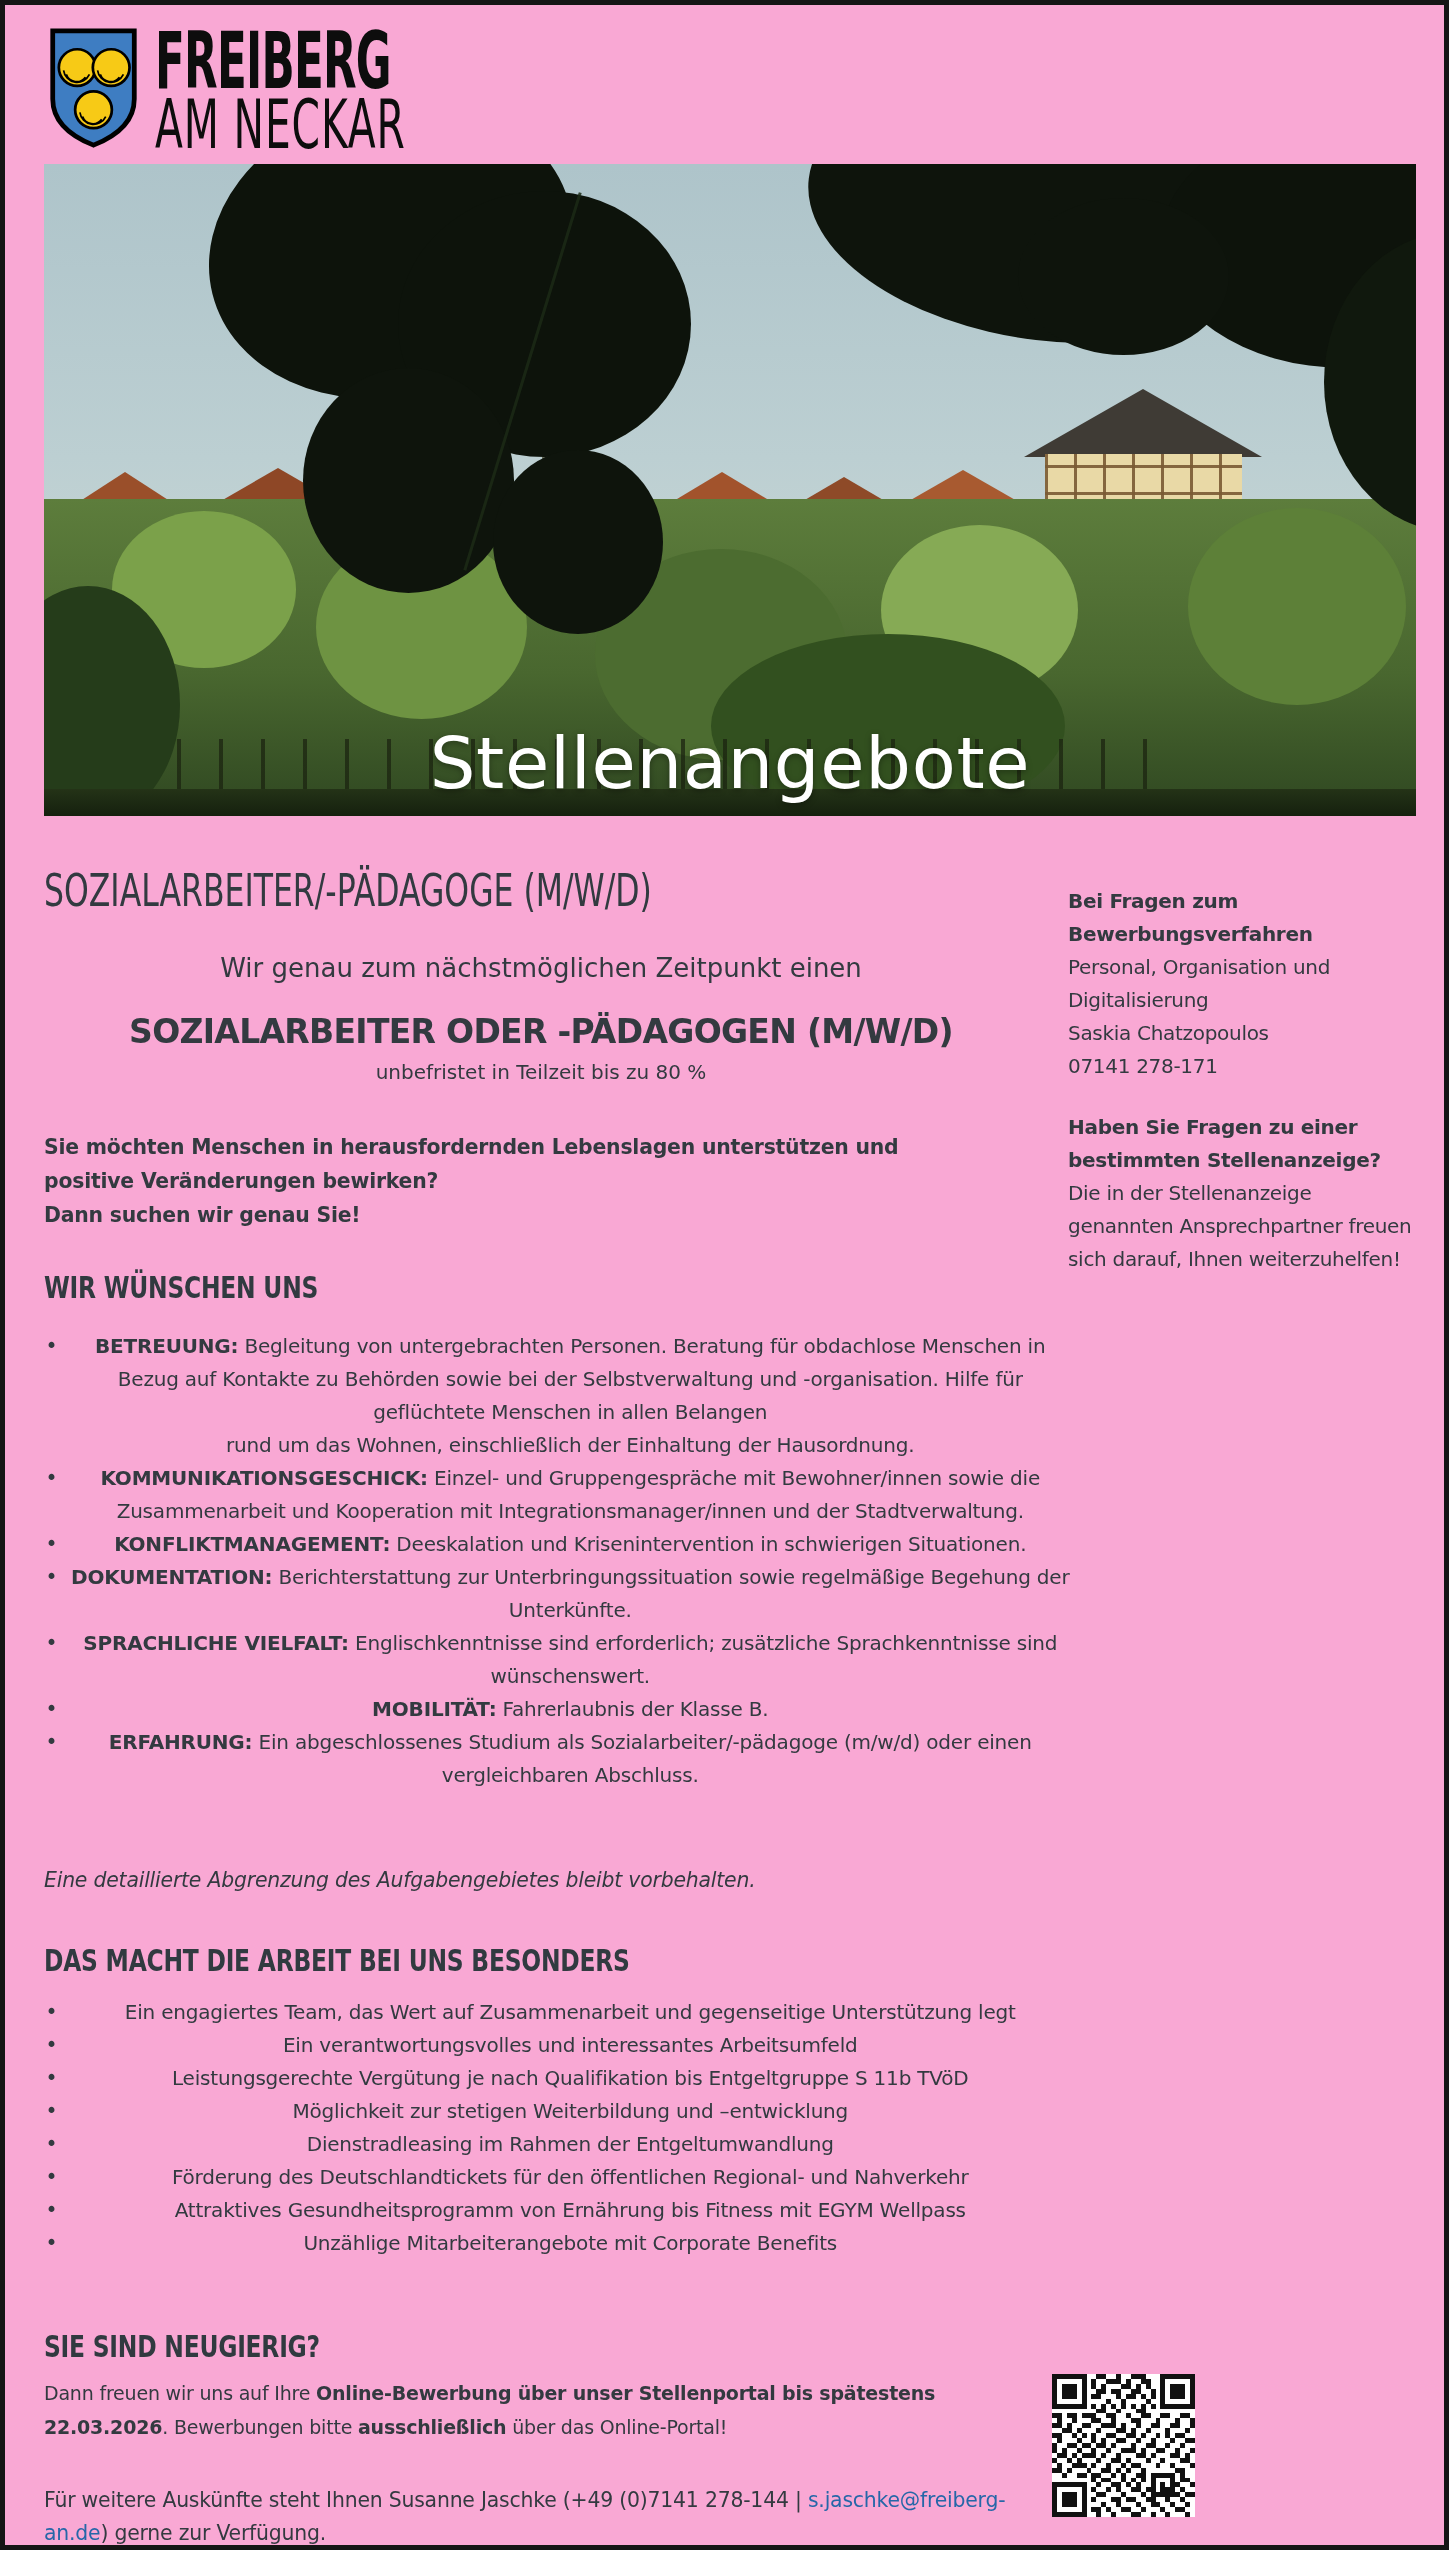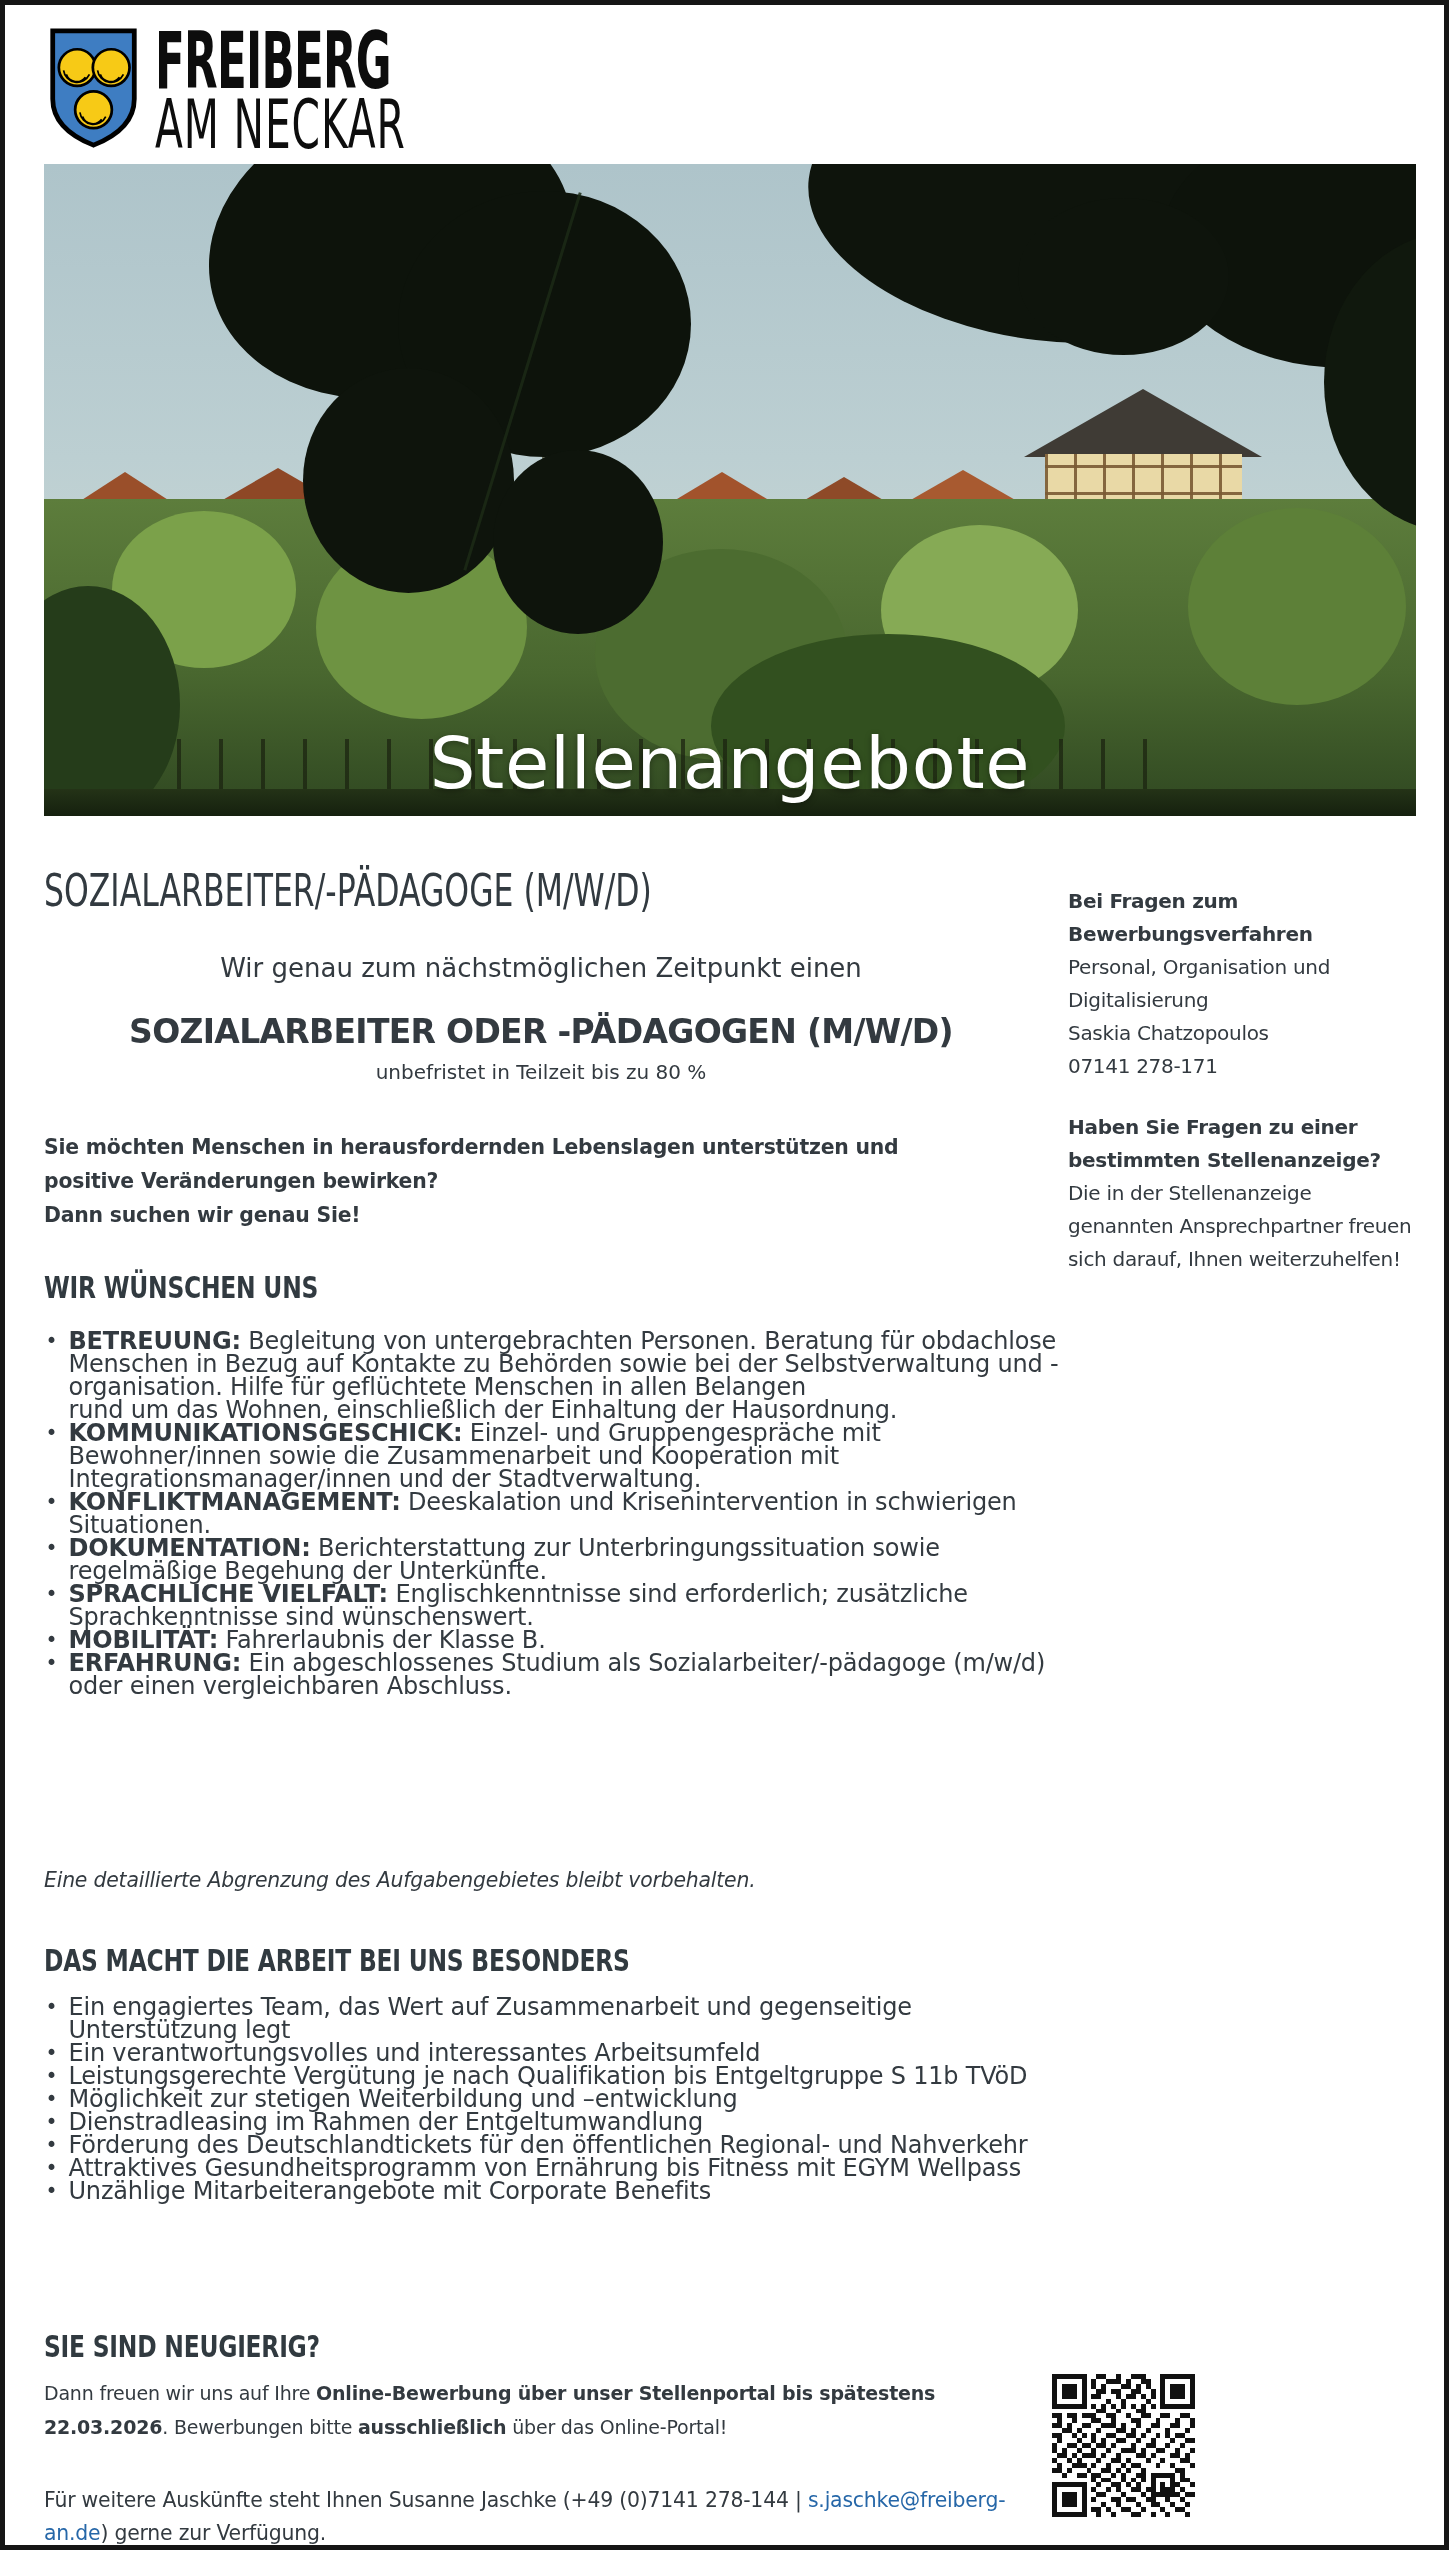--- a/index.html
+++ b/index.html
@@ -1,17 +1,17 @@
 <!DOCTYPE html>
 <html style="font-size:11px"><head>
 <meta charset="utf-8">
 <style>
   html,body{margin:0;padding:0;background:#888;}
   .page{
-    position:relative;width:1449px;height:2550px;background:#ffffff;
+    position:relative;width:1449px;height:2550px;background:#f9a8d4;
     border:5.4px solid #151515;box-sizing:border-box;overflow:hidden;
     font-family:"DejaVu Sans","Liberation Sans",sans-serif;color:#333a40;
   }
   
   .logo{position:absolute;left:45px;top:23px;display:flex;}
   .logo svg{display:block;}
   .logo-text{margin-left:17.7px;color:#0d0d0d;}
   .logo-line1{font-size:78px;font-weight:800;letter-spacing:-1.4px;line-height:67px;
     transform:scaleX(.56);transform-origin:left top;white-space:nowrap;}
   .logo-line2{font-size:68px;font-weight:400;letter-spacing:1.4px;line-height:59px;
@@ -48,22 +48,22 @@
   .pitch{position:absolute;left:39px;top:1125px;width:967px;font-weight:700;
     font-size:20.4px;line-height:34px;letter-spacing:-0.2px;}
   .section-h{position:absolute;left:39px;font-size:30px;font-weight:700;letter-spacing:-0.3px;
     transform:scaleX(.78);transform-origin:left top;white-space:nowrap;color:#313a40;}
   .wishes-h{top:1265px;}
   .benefits-h{top:1938px;}
   .apply-h{top:2324px;}
   ul.dotlist{position:absolute;left:39px;margin:0;padding:0;list-style:none;}
   .wishes-list{top:1325px;width:1028px;}
   .benefits-list{top:1991px;width:1028px;}
-  ul.dotlist li{position:relative;padding-left:24.5px;font-size:24px;line-height:23px;
-    letter-spacing:-0.2px;}
+  ul.dotlist li{position:relative;padding-left:24.5px;font-size:20px;line-height:33px;
+    letter-spacing:-0.2px;text-align:center;}
   ul.dotlist li::before{content:"•";position:absolute;left:1.4px;top:0;font-size:20.4px;}
   .benefits-list li{line-height:34px;}
   .blabel{font-weight:700;}
   .btext{white-space:pre-line;}
   .note{position:absolute;left:39px;top:1863px;font-style:italic;font-size:20.4px;letter-spacing:-0.2px;}
   .apply-p1{position:absolute;left:39px;top:2371px;width:1008px;font-size:19px;line-height:34px;letter-spacing:-0.2px;}
   .apply-p2{position:absolute;left:39px;top:2451px;width:994px;font-size:20.4px;line-height:33px;letter-spacing:-0.2px;margin-top:28px;}
   .bold{font-weight:700;}
   a.email{color:#2667a8;text-decoration:none;}
   

